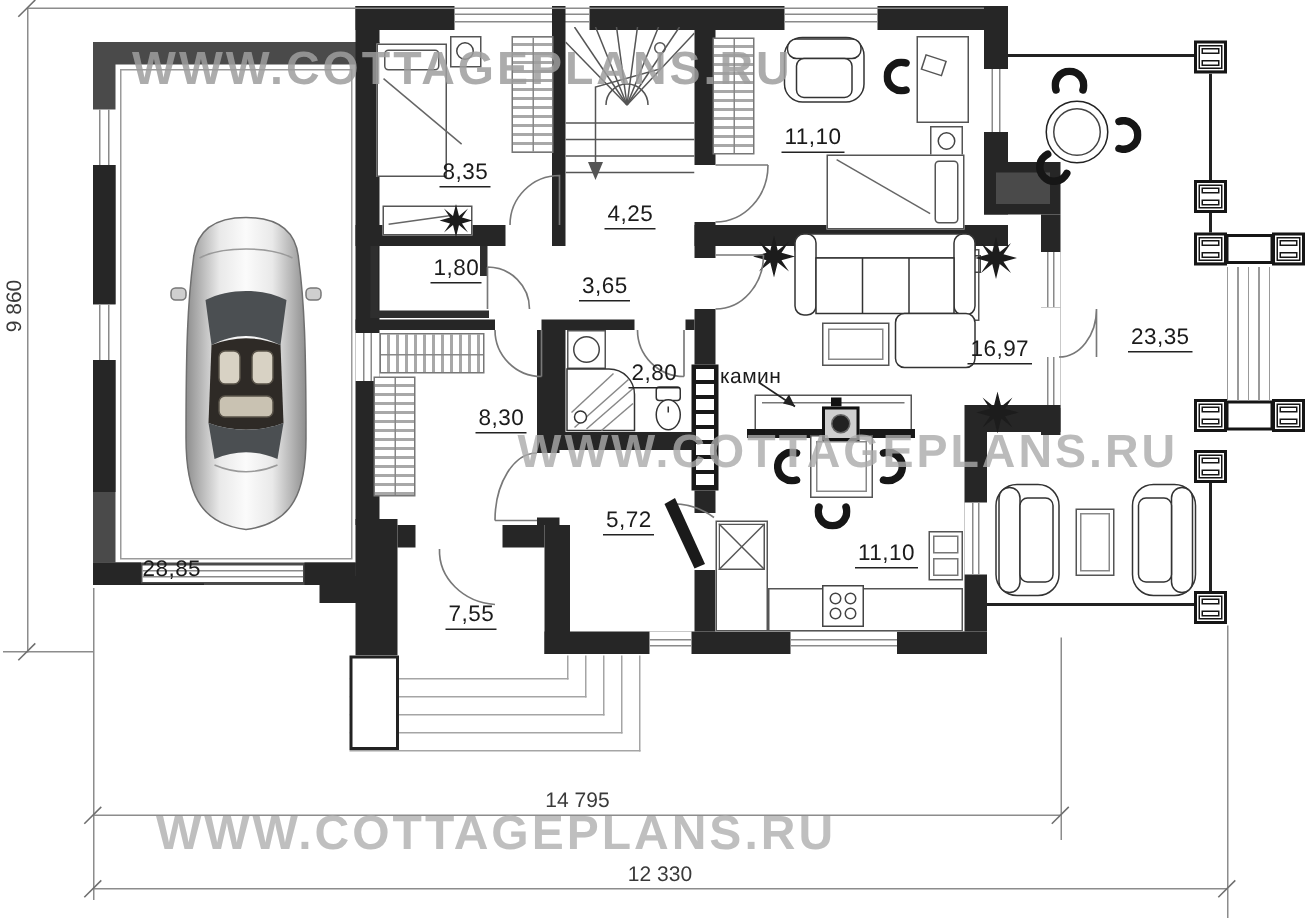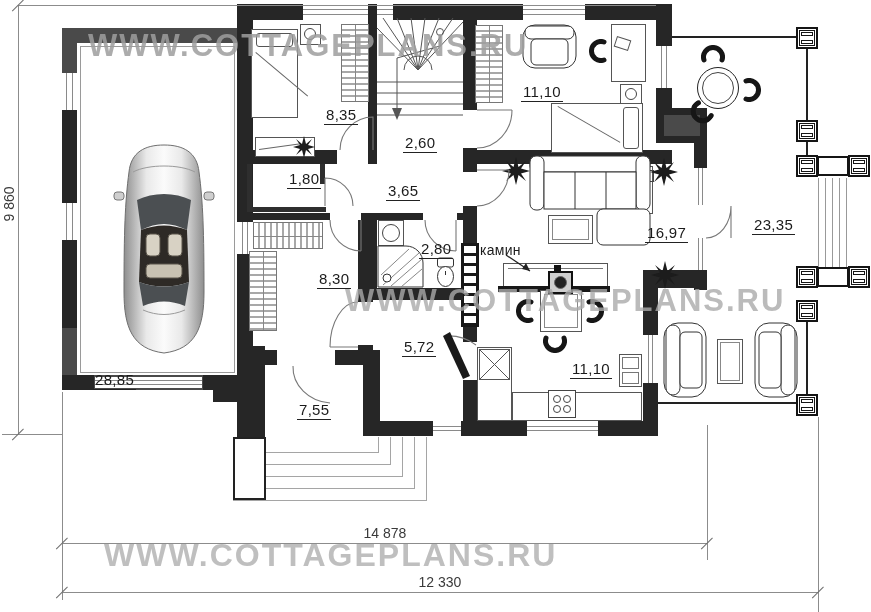--- a/index.html
+++ b/index.html
@@ -392,22 +392,22 @@
       <path d="M731,206 A25,32 0 0 1 706,238 M731,206 L731,238"></path>
       <path d="M446,336 A46,46 0 0 1 476,345"></path>
     </g>
     <path d="M463,379 L443,336 L450,332 L470,376 Z" fill="#1a1a1a" stroke="none"></path>
     <g>
       <line x1="506" y1="255" x2="530" y2="271" stroke="#222" stroke-width="1.2"></line>
       <polygon points="530,271 522,269 526,263" fill="#222"></polygon>
     </g>
   </svg>
 
-  <span class="lbl" style="left:324px;top:106px">8,35</span>
-  <span class="lbl" style="left:403px;top:134px">2,60</span>
+  <span class="lbl" style="left:293px;top:106px">8,35</span>
+  <span class="lbl" style="left:403px;top:134px">4,25</span>
   <span class="lbl" style="left:287px;top:170px">1,80</span>
   <span class="lbl" style="left:386px;top:182px">3,65</span>
   <span class="lbl" style="left:521px;top:83px">11,10</span>
   <span class="lbl" style="left:645px;top:224px">16,97</span>
   <span class="lbl" style="left:752px;top:216px">23,35</span>
   <span class="lbl" style="left:419px;top:240px">2,80</span>
   <span class="lbl" style="left:317px;top:270px">8,30</span>
   <span class="lbl" style="left:402px;top:338px">5,72</span>
   <span class="lbl" style="left:93px;top:371px">28,85</span>
   <span class="lbl" style="left:297px;top:401px">7,55</span>
@@ -422,20 +422,20 @@
   <div class="dl" style="left:818px;top:417px;width:1px;height:195px"></div>
   <div class="dl" style="left:62px;top:543px;width:645px;height:1px"></div>
   <div class="dl" style="left:62px;top:592px;width:756px;height:1px"></div>
   <div class="tick" style="left:10px;top:5px"></div>
   <div class="tick" style="left:10px;top:434px"></div>
   <div class="tick" style="left:54px;top:543px"></div>
   <div class="tick" style="left:699px;top:543px"></div>
   <div class="tick" style="left:54px;top:592px"></div>
   <div class="tick" style="left:810px;top:592px"></div>
   <div class="dtxt" style="left:-26px;top:196px;width:70px;transform:rotate(-90deg)">9 860</div>
-  <div class="dtxt" style="left:340px;top:525px;width:90px">14 878</div>
+  <div class="dtxt" style="left:340px;top:525px;width:90px">14 795</div>
   <div class="dtxt" style="left:395px;top:574px;width:90px">12 330</div>
 
   <div class="wm" style="left:88px;top:28px;font-size:31px;color:rgba(158,158,158,.85)">WWW.COTTAGEPLANS.RU</div>
   <div class="wm" style="left:345px;top:283px;font-size:31px;color:rgba(170,170,170,.8)">WWW.COTTAGEPLANS.RU</div>
   <div class="wm" style="left:104px;top:537px;font-size:32px;color:rgba(184,184,184,.9)">WWW.COTTAGEPLANS.RU</div>
 
 </div>
 
 </body></html>

